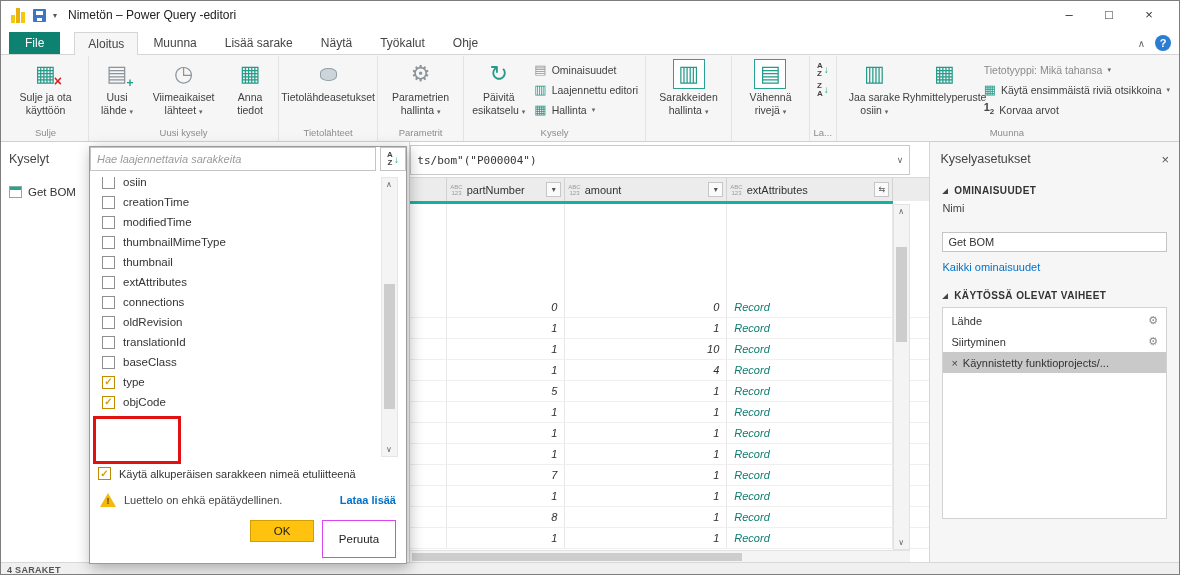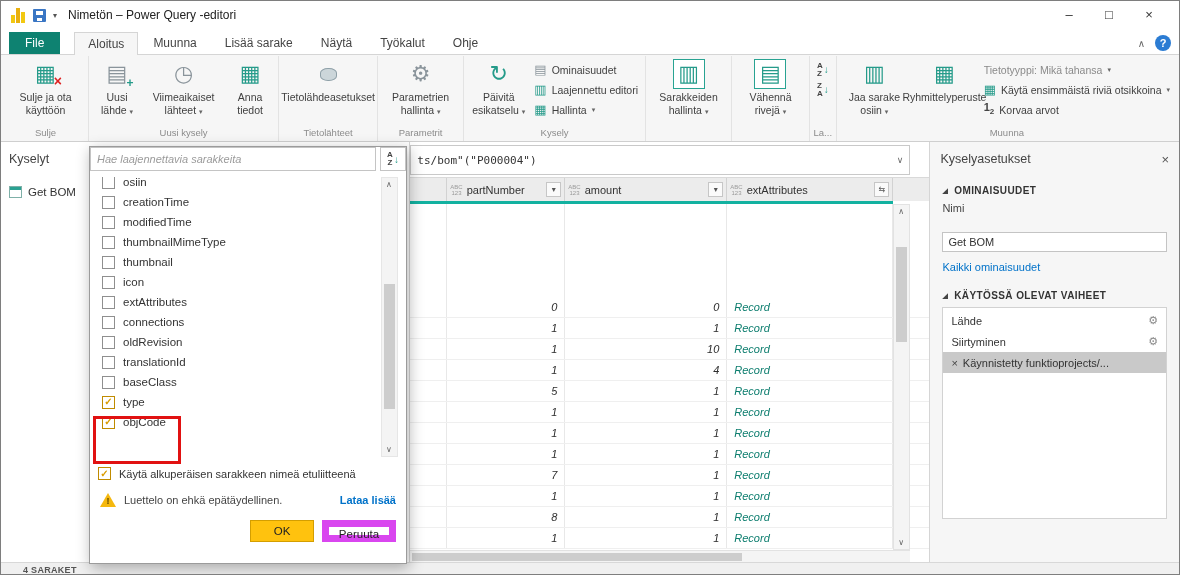--- a/index.html
+++ b/index.html
@@ -97,21 +97,21 @@
 .rp-link{color:#0072c9;font-size:11px;margin:9px 0 2px}
 .steps-h{margin-top:17px}
 .steps-box{background:#fff;border:1px solid #d2d2d2;height:212px;padding:2px 0;overflow:hidden}
 .step{display:flex;align-items:center;height:21px;padding:0 8px;font-size:11px;color:#333;white-space:nowrap}
 .step-gear{margin-left:auto;color:#8a8a8a;font-size:11px}
 .step.selected{background:#c9c9c9}
 .step-x{margin-right:5px;color:#444;font-size:11px}
 .step-label{overflow:hidden;text-overflow:ellipsis}
 
 
-.statusbar{height:14px;background:#f0f0f0;border-top:1px solid #d8d8d8;display:flex;align-items:center;padding:0 22px;font-size:9px;font-weight:bold;color:#555;letter-spacing:.3px}
+.statusbar{height:14px;background:#f0f0f0;border-top:1px solid #d8d8d8;display:flex;align-items:center;padding:0 6px;font-size:9px;font-weight:bold;color:#555;letter-spacing:.3px}
 
 
 .dialog{position:absolute;left:88px;top:145px;width:318px;height:418px;background:#fff;border:1px solid #9b9b9b;box-shadow:2px 4px 14px rgba(0,0,0,.3);z-index:40}
 .dlg-search-row{display:flex;gap:4px;margin:0}
 .dlg-search{flex:1;height:24px;border:1px solid #c4c4c4;padding:0 6px;font-size:11px;font-family:inherit;color:#333}
 .dlg-search::placeholder{font-style:italic;color:#9b9b9b}
 .dlg-sort{width:26px;height:24px;border:1px solid #c4c4c4;background:#fff;display:flex;align-items:center;justify-content:center;padding:0}
 .dlg-list{position:relative;margin:6px 8px 0;height:280px;overflow:hidden}
 .dlg-item{display:flex;align-items:center;gap:8px;height:20px;font-size:11.5px;color:#333;padding-left:4px}
 .cb{width:13px;height:13px;border:1px solid #8f8f8f;background:#fff;display:inline-flex;align-items:center;justify-content:center;font-size:10px;color:#d99b00;font-weight:bold;line-height:1;flex:none}
@@ -119,21 +119,21 @@
 .dlg-scroll{position:absolute;right:0;top:0;bottom:0;width:17px;background:#f4f4f4;border:1px solid #e6e6e6}
 .dthumb{position:absolute;left:2px;top:38%;height:45%;width:11px;background:#cdcdcd}
 .dlg-prefix{display:flex;align-items:center;gap:8px;margin:10px 8px 0;font-size:11px;color:#333}
 .dlg-warning{display:flex;align-items:center;gap:8px;margin:13px 10px 0;font-size:11px;color:#444}
 .warn-icon{position:relative;width:16px;height:14px;flex:none}
 .warn-icon::before{content:"";position:absolute;left:0;top:0;border-left:8px solid transparent;border-right:8px solid transparent;border-bottom:14px solid #f5b80e}
 .bang{position:absolute;left:0;right:0;top:3px;text-align:center;font-size:9px;font-weight:bold;color:#5f4700}
 .dlg-more{margin-left:auto;color:#0072c9;font-weight:bold}
 .dlg-footer{display:flex;justify-content:flex-end;gap:8px;margin:13px 10px 0}
 .btn-ok{width:64px;height:22px;background:#ffc20e;border:1px solid #d49e00;font-size:11.5px;color:#222;font-family:inherit}
-.btn-cancel{width:74px;height:22px;background:#fff;border:7px solid #d946ef;font-size:11.5px;color:#222;font-family:inherit}
+.btn-cancel{width:74px;height:38px;background:#fff;border:1px solid #d946ef;font-size:11.5px;color:#222;font-family:inherit}
 .annotation{position:absolute;left:3px;top:269px;width:88px;height:48px;border:3px solid #e11111;pointer-events:none}
 </style>
 </head>
 <body>
 
 <div class="window">
 
   <div class="titlebar">
     <span class="icn-pbi"></span>
     <span class="icn-save"></span>
@@ -572,24 +572,20 @@
         <div class="dlg-item">
           <span class="cb"></span>
           <span>thumbnailMimeType</span>
         </div>
         <div class="dlg-item">
           <span class="cb"></span>
           <span>thumbnail</span>
         </div>
         <div class="dlg-item">
           <span class="cb"></span>
-          <span>icon</span>
-        </div>
-        <div class="dlg-item">
-          <span class="cb"></span>
           <span>extAttributes</span>
         </div>
         <div class="dlg-item">
           <span class="cb"></span>
           <span>connections</span>
         </div>
         <div class="dlg-item">
           <span class="cb"></span>
           <span>oldRevision</span>
         </div>

